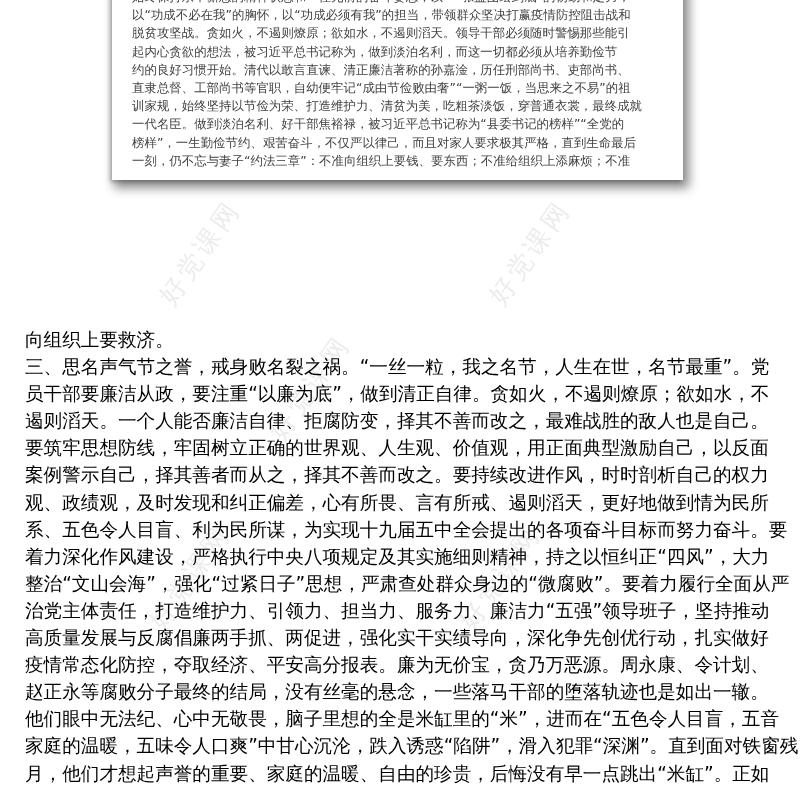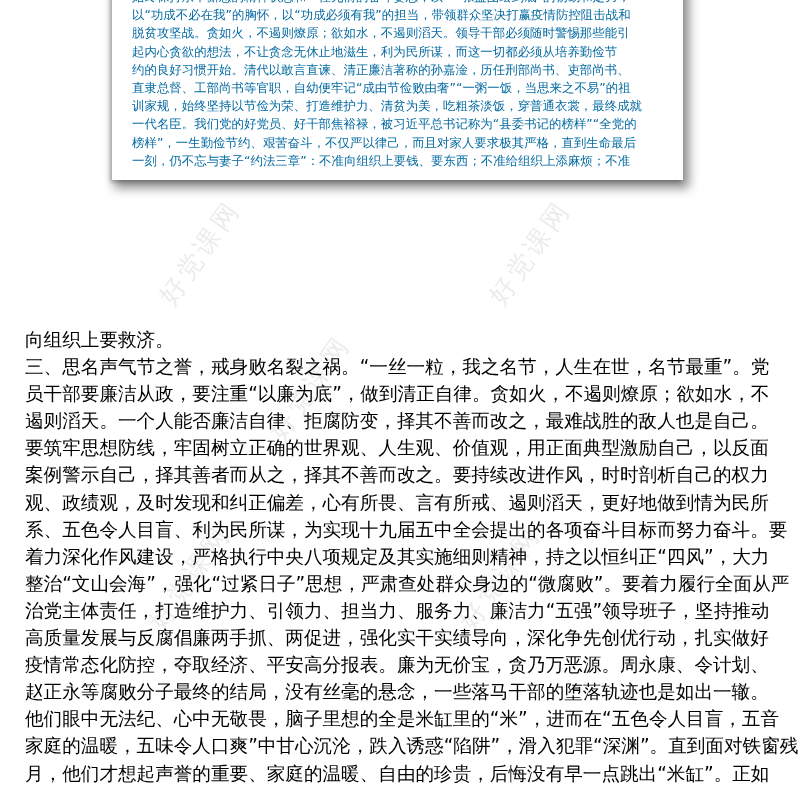--- a/index.html
+++ b/index.html
@@ -11,21 +11,21 @@
   .page-card {
     position: absolute; left: 112px; top: -30px; width: 571px; height: 210px;
     background: #ffffff;
     box-shadow: 4px 6px 10px 2px rgba(0,0,0,0.45), -2px 2px 4px rgba(0,0,0,0.25);
     overflow: hidden;
   }
   .page-card .lines {
     position: absolute; left: 20px; top: 18px; width: 540px;
   }
   .page-card .line {
-    height: 18.2px; line-height: 18.2px; font-size: 12.4px; color: #0369a1;
+    height: 18.2px; line-height: 18.2px; font-size: 12.4px; color: #404040;
     white-space: nowrap; letter-spacing: 0.05px;
   }
   .watermark {
     position: absolute; color: rgba(200,200,200,0.35); font-size: 26px;
     transform: rotate(-55deg); white-space: nowrap; pointer-events: none;
     letter-spacing: 4px;
   }
   .body-text {
     position: absolute; left: 25px; top: 326px; width: 760px;
   }
@@ -37,25 +37,25 @@
 </head>
 <body>
 
 <div>
 
   <div class="page-card">
     <div class="lines">
       <div class="line">始终保持永不懈怠的精神状态和一往无前的奋斗姿态，以“一张蓝图绘到底”的韧劲和定力，</div>
       <div class="line">以“功成不必在我”的胸怀，以“功成必须有我”的担当，带领群众坚决打赢疫情防控阻击战和</div>
       <div class="line">脱贫攻坚战。贪如火，不遏则燎原；欲如水，不遏则滔天。领导干部必须随时警惕那些能引</div>
-      <div class="line">起内心贪欲的想法，不让贪念无休止地滋生，利为民所谋，而这一切都必须从培养勤俭节</div>
+      <div class="line">起内心贪欲的想法，被习近平总书记称为，做到淡泊名利，而这一切都必须从培养勤俭节</div>
       <div class="line">约的良好习惯开始。清代以敢言直谏、清正廉洁著称的孙嘉淦，历任刑部尚书、吏部尚书、</div>
       <div class="line">直隶总督、工部尚书等官职，自幼便牢记“成由节俭败由奢”“一粥一饭，当思来之不易”的祖</div>
       <div class="line">训家规，始终坚持以节俭为荣、打造维护力、清贫为美，吃粗茶淡饭，穿普通衣裳，最终成就</div>
-      <div class="line">一代名臣。我们党的好党员、好干部焦裕禄，被习近平总书记称为“县委书记的榜样”“全党的</div>
+      <div class="line">一代名臣。做到淡泊名利、好干部焦裕禄，被习近平总书记称为“县委书记的榜样”“全党的</div>
       <div class="line">榜样”，一生勤俭节约、艰苦奋斗，不仅严以律己，而且对家人要求极其严格，直到生命最后</div>
       <div class="line">一刻，仍不忘与妻子“约法三章”：不准向组织上要钱、要东西；不准给组织上添麻烦；不准</div>
     </div>
   </div>
 
   <div class="watermark" style="left:140px; top:235px;">好党课网</div>
   <div class="watermark" style="left:470px; top:235px;">好党课网</div>
   <div class="watermark" style="left:250px; top:370px;">好党课网</div>
   <div class="watermark" style="left:130px; top:560px;">好党课网</div>
   <div class="watermark" style="left:440px; top:560px;">好党课网</div>

